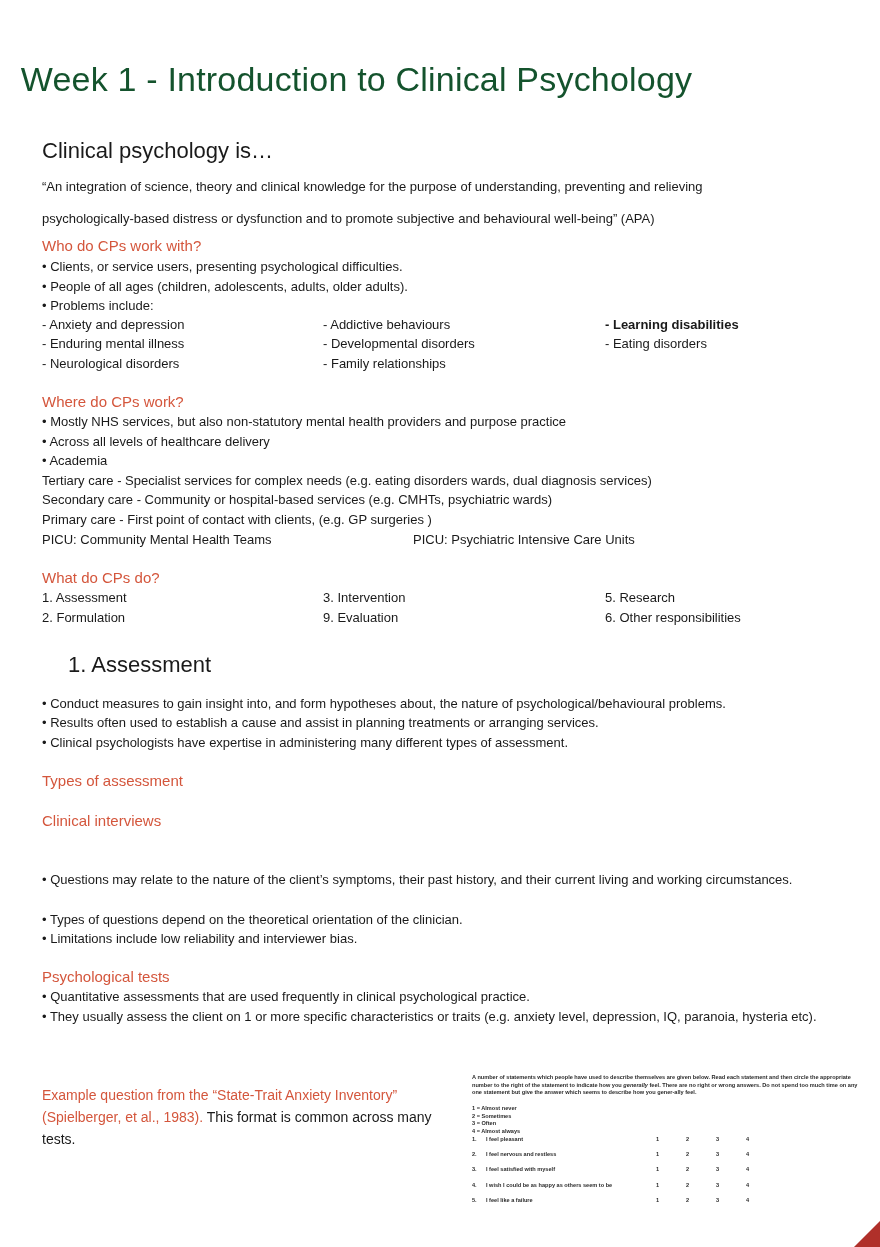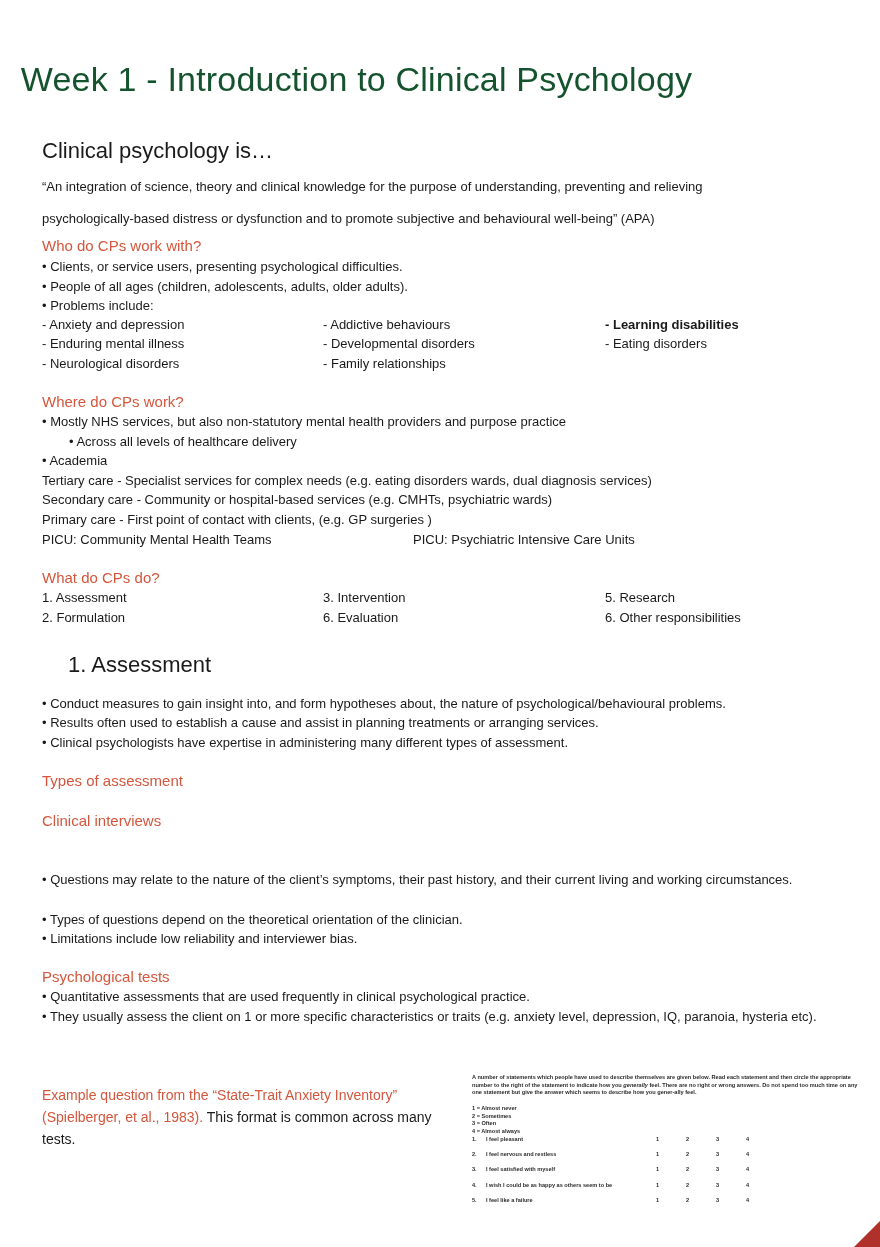--- a/index.html
+++ b/index.html
@@ -161,33 +161,33 @@
 
   <p class="line" style="left:323px; top:315px;">- Addictive behaviours</p>
   <p class="line" style="left:323px; top:334px;">- Developmental disorders</p>
   <p class="line" style="left:323px; top:354px;">- Family relationships</p>
 
   <p class="line" style="left:605px; top:315px;font-weight:bold;">- Learning disabilities</p>
   <p class="line" style="left:605px; top:334px;">- Eating disorders</p>
 
   <h3 class="h-sub" style="left:42px; top:393px;">Where do CPs work?</h3>
   <p class="line" style="left:42px; top:412px;">• Mostly NHS services, but also non-statutory mental health providers and purpose practice</p>
-  <p class="line" style="left:42px; top:432px;margin-left:27px;">• Across all levels of healthcare delivery</p>
+  <p class="line" style="left:42px; top:432px;">• Across all levels of healthcare delivery</p>
   <p class="line" style="left:42px; top:451px;">• Academia</p>
   <p class="line" style="left:42px; top:471px;">Tertiary care - Specialist services for complex needs (e.g. eating disorders wards, dual diagnosis services)</p>
   <p class="line" style="left:42px; top:490px;">Secondary care - Community or hospital-based services (e.g. CMHTs, psychiatric wards)</p>
   <p class="line" style="left:42px; top:510px;">Primary care - First point of contact with clients, (e.g. GP surgeries )</p>
   <p class="line" style="left:42px;  top:530px;">PICU: Community Mental Health Teams</p>
   <p class="line" style="left:413px; top:530px;">PICU: Psychiatric Intensive Care Units</p>
 
   <h3 class="h-sub" style="left:42px; top:569px;">What do CPs do?</h3>
   <p class="line" style="left:42px;  top:588px;">1. Assessment</p>
   <p class="line" style="left:42px;  top:608px;">2. Formulation</p>
   <p class="line" style="left:323px; top:588px;">3. Intervention</p>
-  <p class="line" style="left:323px; top:608px;">6. Evaluation</p>
+  <p class="line" style="left:323px; top:608px;">9. Evaluation</p>
   <p class="line" style="left:605px; top:588px;">5. Research</p>
   <p class="line" style="left:605px; top:608px;">6. Other responsibilities</p>
 
   <h2 class="h-big" style="left:68px; top:652px;">1. Assessment</h2>
   <p class="line" style="left:42px; top:694px;">• Conduct measures to gain insight into, and form hypotheses about, the nature of psychological/behavioural problems.</p>
   <p class="line" style="left:42px; top:713px;">• Results often used to establish a cause and assist in planning treatments or arranging services.</p>
   <p class="line" style="left:42px; top:733px;">• Clinical psychologists have expertise in administering many different types of assessment.</p>
 
   <h3 class="h-sub" style="left:42px; top:772px;">Types of assessment</h3>
 

